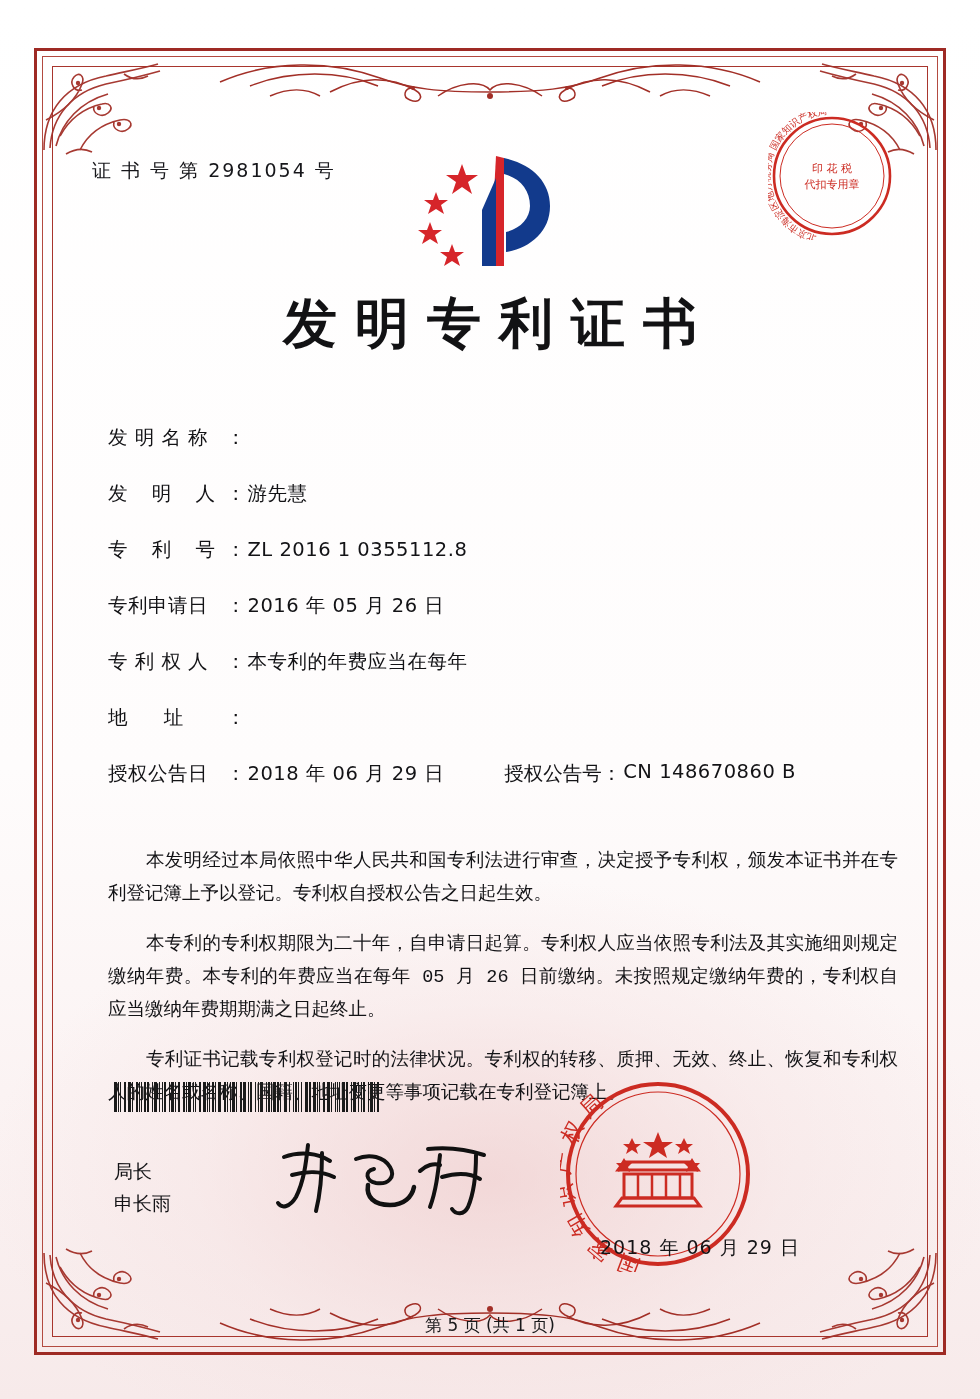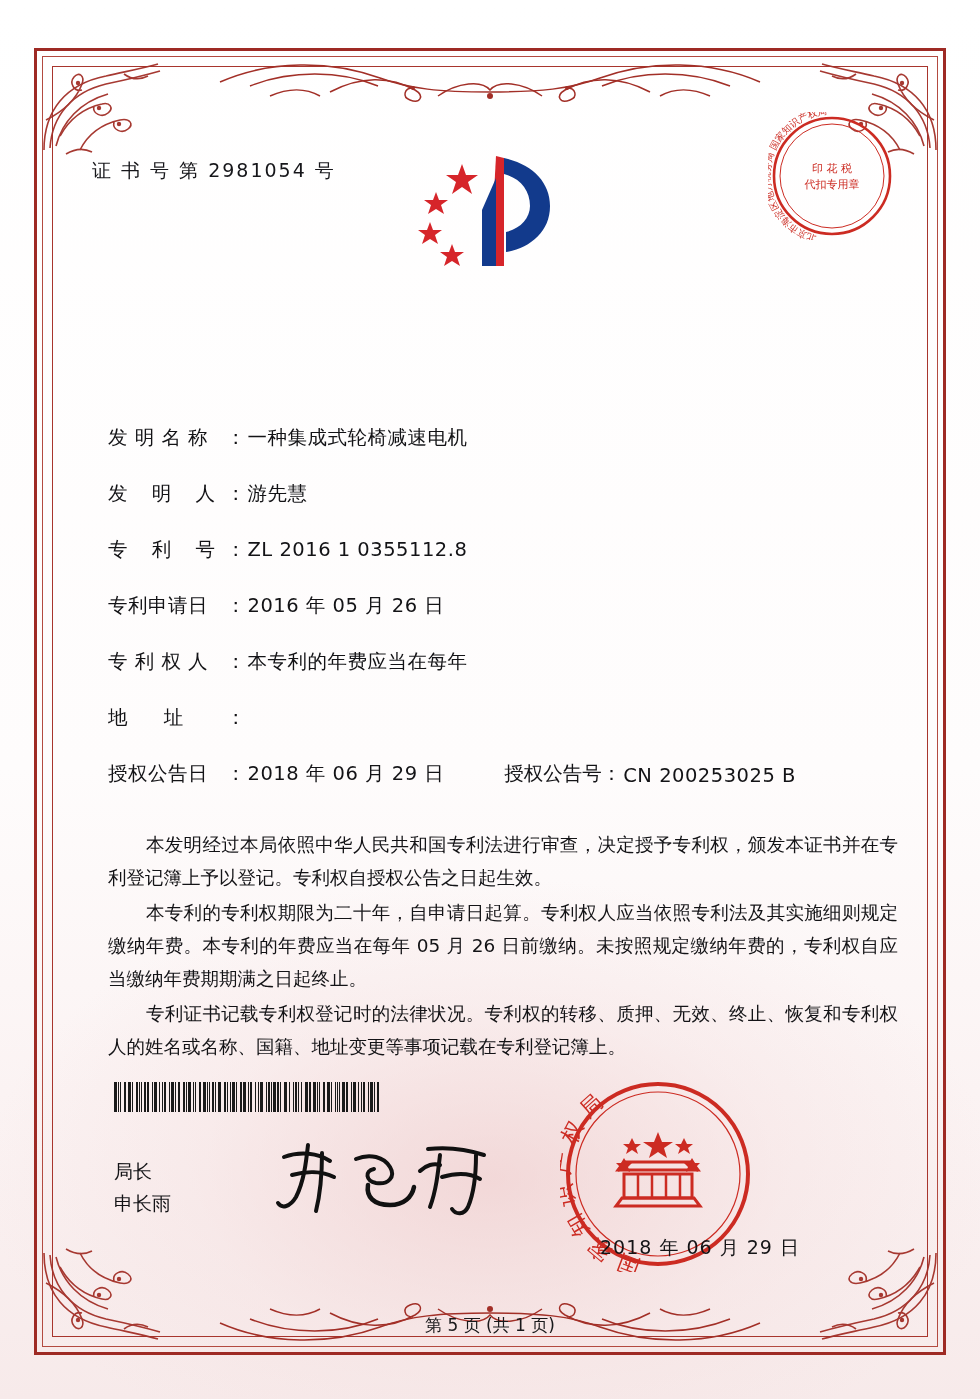--- a/index.html
+++ b/index.html
@@ -150,37 +150,38 @@
   }
   .lbl-spread-4 { letter-spacing: 9px; }
   .lbl-spread-3 { letter-spacing: 15px; }
   .field-colon { margin: 0 2px 0 0; }
   .field-value { letter-spacing: 0.5px; }
 
   .field-row.dual { margin-bottom: 22px; }
   .dual-second {
     margin-left: 60px;
     display: flex;
-    align-items: flex-end;
+    align-items: flex-start;
   }
 
   
   .body-text {
     position: absolute;
     left: 108px;
     top: 828px;
     width: 790px;
     font-size: 18.5px;
     line-height: 33px;
     color: #131316;
     text-align: justify;
   }
   .body-text p {
-    margin: 0 0 2px 0;
+    margin: 17px 0 2px 0;
     text-indent: 38px;
+    font-family: Liberation Mono, monospace;
   }
 
   
   .barcode {
     position: absolute;
     left: 114px;
     top: 1082px;
     width: 268px;
     height: 30px;
     display: flex;
@@ -351,27 +352,27 @@
       <circle cx="64" cy="64" r="52" fill="none" stroke="#cc2b22" stroke-width="1"></circle>
       <path id="taxArc" d="M 64 126 A 62 62 0 1 1 64 2" fill="none" stroke="none"></path>
       <text font-size="9.5" fill="#cc2b22" font-family="DejaVu Sans, sans-serif">
         <textPath href="#taxArc" startOffset="8%">北京市海淀区地方税务局  国家知识产权局</textPath>
       </text>
       <text x="64" y="60" text-anchor="middle" font-size="11" fill="#cc2b22" font-family="DejaVu Sans, sans-serif">印 花 税</text>
       <text x="64" y="76" text-anchor="middle" font-size="11" fill="#cc2b22" font-family="DejaVu Sans, sans-serif">代扣专用章</text>
     </svg>
   </div>
 
+  <div class="main-title">发明专利证书</div>
 
   <div class="fields">
 
     <div class="field-row">
       <span class="field-label">发 明 名 称</span>
       <span class="field-colon">：</span>
-      <span class="field-value">一种集成式轮椅减速电机</span>
     </div>
 
     <div class="field-row">
       <span class="field-label lbl-spread-4">发 明 人</span>
       <span class="field-colon">：</span>
       <span class="field-value">游先慧</span>
     </div>
 
     <div class="field-row">
       <span class="field-label lbl-spread-4">专 利 号</span>
@@ -396,21 +397,21 @@
       <span class="field-colon">：</span>
     </div>
 
     <div class="field-row dual">
       <span class="field-label">授权公告日</span>
       <span class="field-colon">：</span>
       <span class="field-value">2018 年 06 月 29 日</span>
       <span class="dual-second">
         <span>授权公告号</span>
         <span class="field-colon">：</span>
-        <span class="field-value">CN 200253025 B</span>
+        <span class="field-value">CN 148670860 B</span>
       </span>
     </div>
 
   </div>
 
   <div class="body-text">
     <p>本发明经过本局依照中华人民共和国专利法进行审查，决定授予专利权，颁发本证书并在专利登记簿上予以登记。专利权自授权公告之日起生效。</p>
     <p>本专利的专利权期限为二十年，自申请日起算。专利权人应当依照专利法及其实施细则规定缴纳年费。本专利的年费应当在每年 05 月 26 日前缴纳。未按照规定缴纳年费的，专利权自应当缴纳年费期期满之日起终止。</p>
     <p>专利证书记载专利权登记时的法律状况。专利权的转移、质押、无效、终止、恢复和专利权人的姓名或名称、国籍、地址变更等事项记载在专利登记簿上。</p>
   </div>

